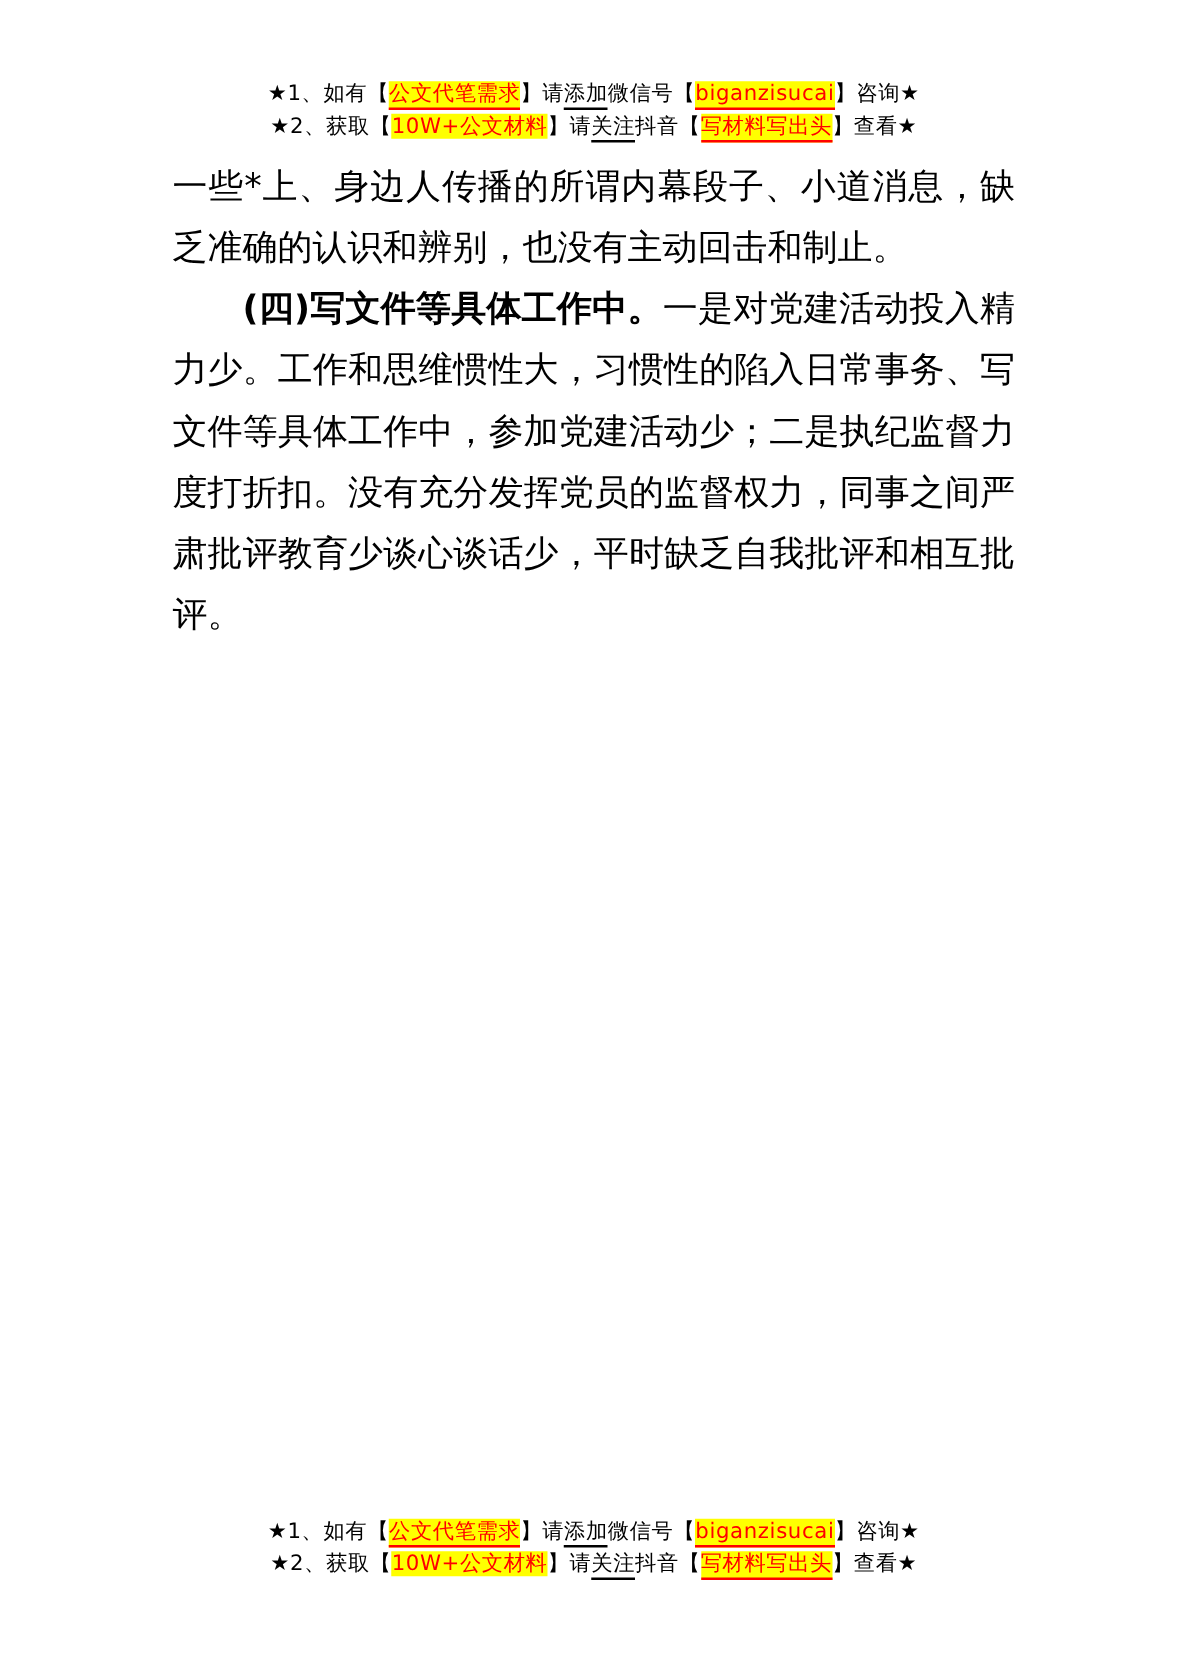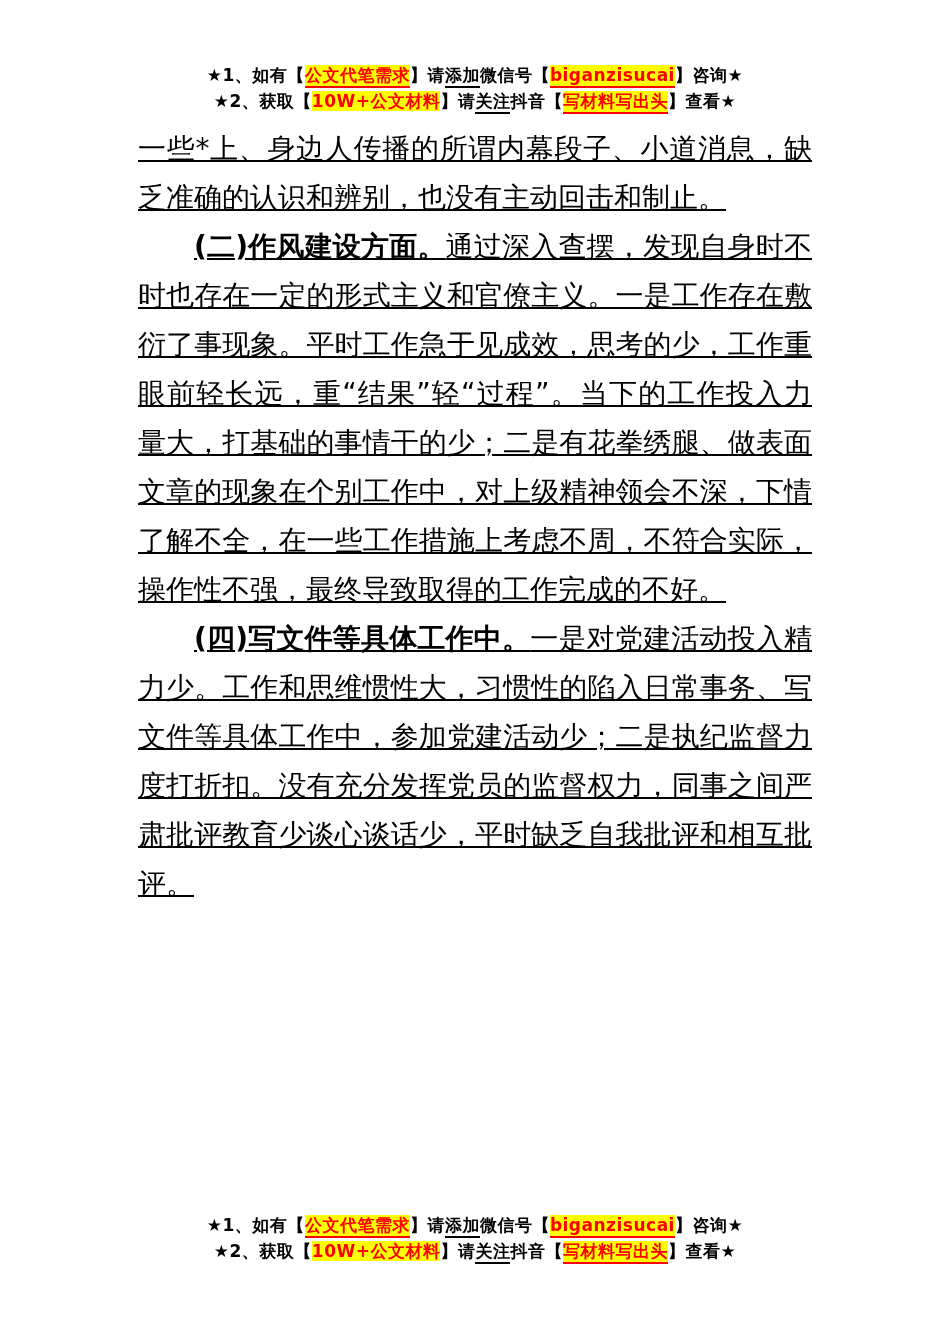--- a/index.html
+++ b/index.html
@@ -8,21 +8,21 @@
     height: 1344px;
     background: #ffffff;
     color: #000000;
     font-family: "DejaVu Sans", "Liberation Sans", sans-serif;
     position: relative;
     overflow: hidden;
   }
   
   .promo-block {
     text-align: center;
-    font-weight: 700;
+    font-weight: 400;
     font-size: 17px;
     line-height: 26px;
     letter-spacing: 0.5px;
     white-space: nowrap;
   }
   .promo-header { position: absolute; top: 62px; left: 0; right: 0; }
   .promo-footer { position: absolute; top: 1212px; left: 0; right: 0; }
   .hl { background: #ffff00; color: #ff0000; }
   .hl-u { border-bottom: 2px solid #ff0000; padding-bottom: 1px; }
   .bu { border-bottom: 2px solid #000000; padding-bottom: 1px; }
@@ -32,39 +32,38 @@
     top: 124px;
     left: 138px;
     width: 674px;
     height: 1086px;
     overflow: hidden;
     font-size: 28px;
     line-height: 49px;
     text-align: justify;
     color: #000000;
   }
-  .para { text-indent: 2em; text-decoration: underline; }
+  .para { text-indent: 2em; }
   .para.no-indent { text-indent: 0; }
   .sec { font-weight: 700; }
 </style>
 </head>
 <body>
 
 <div class="promo-block promo-header">
   <div>
     <span>★1、如有【</span><span class="hl hl-u">公文代笔需求</span><span>】请</span><span class="bu">添加</span><span>微信号【</span><span class="hl hl-u">biganzisucai</span><span>】咨询★</span>
   </div>
   <div>
     <span>★2、获取【</span><span class="hl">10W+公文材料</span><span>】请</span><span class="bu">关注</span><span>抖音【</span><span class="hl hl-u">写材料写出头</span><span>】查看★</span>
   </div>
 </div>
 
 <div class="doc">
   <p class="para no-indent"><span>一些*上、身边人传播的所谓内幕段子、小道消息，缺乏准确的认识和辨别，也没有主动回击和制止。</span></p>
-  <p class="para"><span class="sec">(二)作风建设方面。</span><span>通过深入查摆，发现自身时不时也存在一定的形式主义和官僚主义。一是工作存在敷衍了事现象。平时工作急于见成效，思考的少，工作重眼前轻长远，重“结果”轻“过程”。当下的工作投入力量大，打基础的事情干的少；二是有花拳绣腿、做表面文章的现象在个别工作中，对上级精神领会不深，下情了解不全，在一些工作措施上考虑不周，不符合实际，操作性不强，最终导致取得的工作完成的不好。</span></p>
   <p class="para"><span class="sec">(四)写文件等具体工作中。</span><span>一是对党建活动投入精力少。工作和思维惯性大，习惯性的陷入日常事务、写文件等具体工作中，参加党建活动少；二是执纪监督力度打折扣。没有充分发挥党员的监督权力，同事之间严肃批评教育少谈心谈话少，平时缺乏自我批评和相互批评。</span></p>
 
 </div>
 
 <div class="promo-block promo-footer">
   <div>
     <span>★1、如有【</span><span class="hl hl-u">公文代笔需求</span><span>】请</span><span class="bu">添加</span><span>微信号【</span><span class="hl hl-u">biganzisucai</span><span>】咨询★</span>
   </div>
   <div>
     <span>★2、获取【</span><span class="hl">10W+公文材料</span><span>】请</span><span class="bu">关注</span><span>抖音【</span><span class="hl hl-u">写材料写出头</span><span>】查看★</span>

